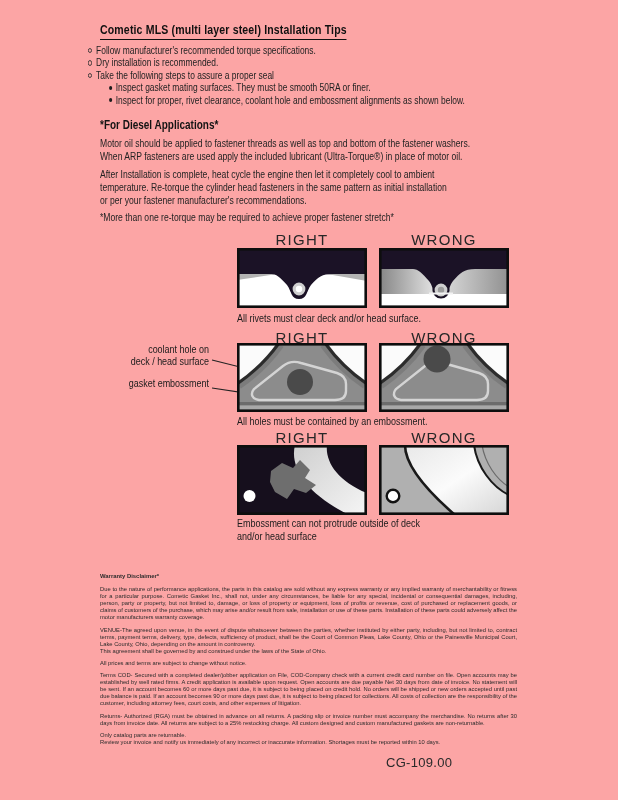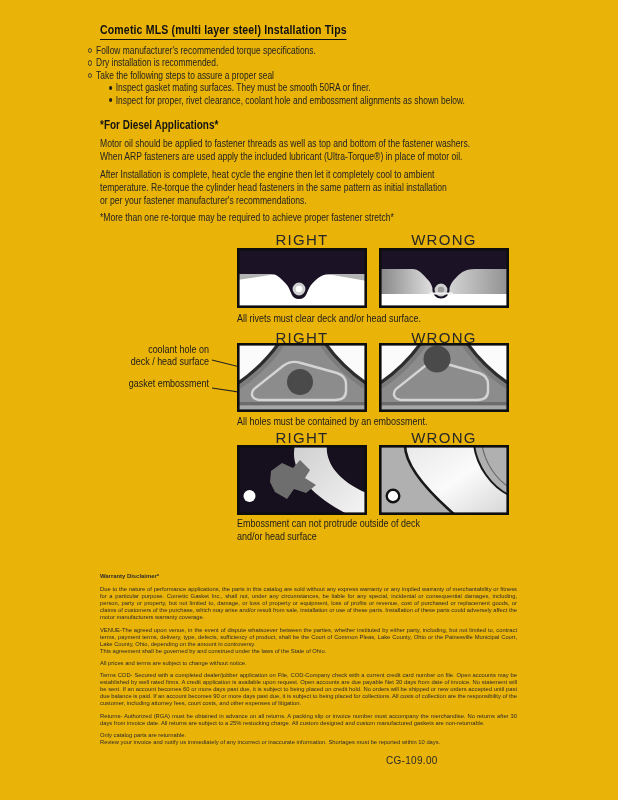--- a/index.html
+++ b/index.html
@@ -1,16 +1,16 @@
 <!DOCTYPE html>
 <html><head>
 <meta charset="utf-8">
 <style>
   html,body{margin:0;padding:0;background:#ffffff;}
-  .page{position:relative;width:618px;height:800px;background:#eab308;overflow:hidden;
+  .page{position:relative;width:618px;height:800px;background:#fca5a5;overflow:hidden;
         font-family:"Liberation Sans",sans-serif;color:#232323;}
   .cond{transform:scaleX(0.78);transform-origin:0 0;}
   .title-wrap{position:absolute;left:100px;top:20px;width:620px;}
   .title{display:inline-block;font-size:13.5px;font-weight:bold;color:#101010;
          border-bottom:1.6px solid #101010;padding-bottom:1.5px;letter-spacing:0.2px;white-space:nowrap;}
   .tips{position:absolute;left:88px;top:44px;width:660px;}
   .row{display:flex;font-size:10.8px;line-height:12.4px;color:#222;}
   .row .txt{white-space:nowrap;}
   .row.sub{margin-left:27px;}
   .mk{flex:0 0 auto;border-radius:50%;}
@@ -22,21 +22,21 @@
   .rw{position:absolute;width:130px;text-align:center;font-size:15px;letter-spacing:1.3px;color:#272727;}
   .dbox{position:absolute;width:130px;}
   .dbox svg{display:block;}
   .cap{position:absolute;font-size:11.5px;line-height:12.5px;color:#1b1b1b;white-space:pre-line;}
   .lbl{position:absolute;left:49px;width:160px;text-align:right;font-size:11.5px;line-height:11.5px;
        color:#1b1b1b;white-space:pre-line;transform:scaleX(0.78);transform-origin:100% 0;}
   .leader{position:absolute;left:205px;top:352px;}
   .disclaimer{position:absolute;left:100px;top:573px;width:417px;font-size:5.8px;line-height:7.1px;color:#2b2b2b;}
   .dish{font-weight:bold;font-size:5.9px;margin:0 0 6px 0;}
   .disclaimer p{margin:0 0 5px 0;text-align:justify;white-space:pre-line;}
-  .footer{position:absolute;left:386px;top:755px;font-size:10px;letter-spacing:0.3px;color:#2a2a2a;}
+  .footer{position:absolute;left:386px;top:755px;font-size:13px;letter-spacing:0.3px;color:#2a2a2a;}
 </style>
 </head>
 <body>
 
 <div class="page">
 
   <div class="title-wrap cond">
     <span class="title">Cometic MLS (multi layer steel) Installation Tips</span>
   </div>
 

